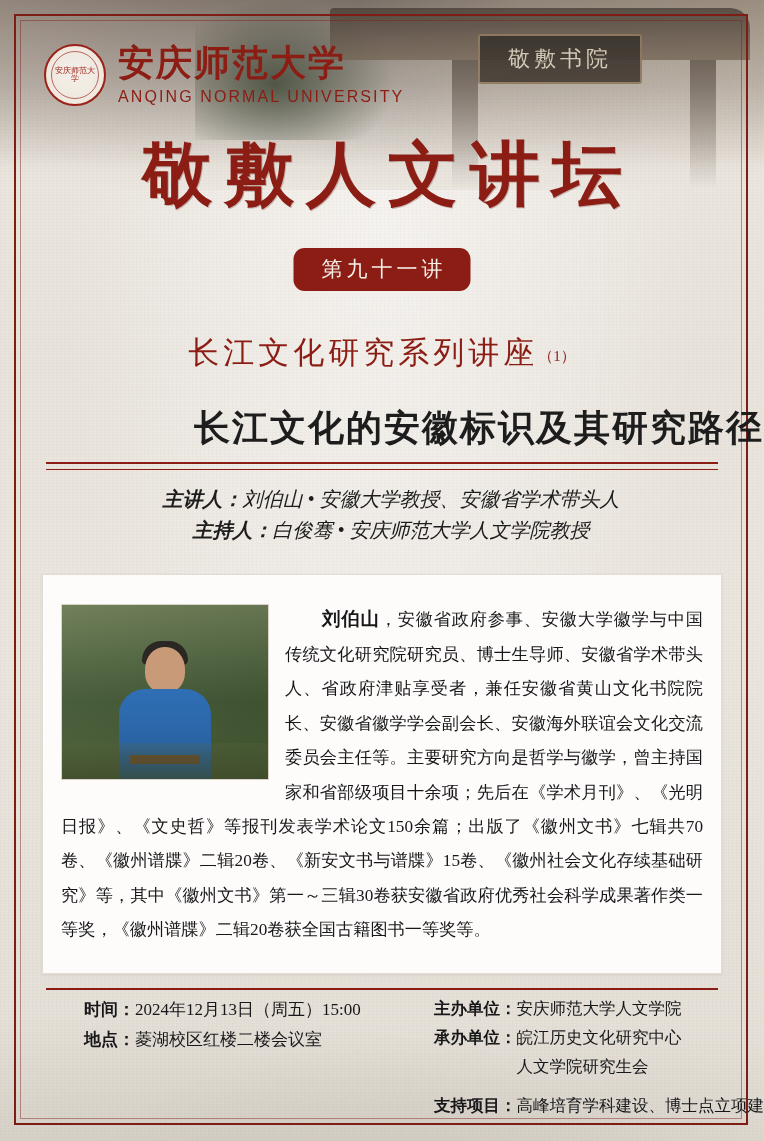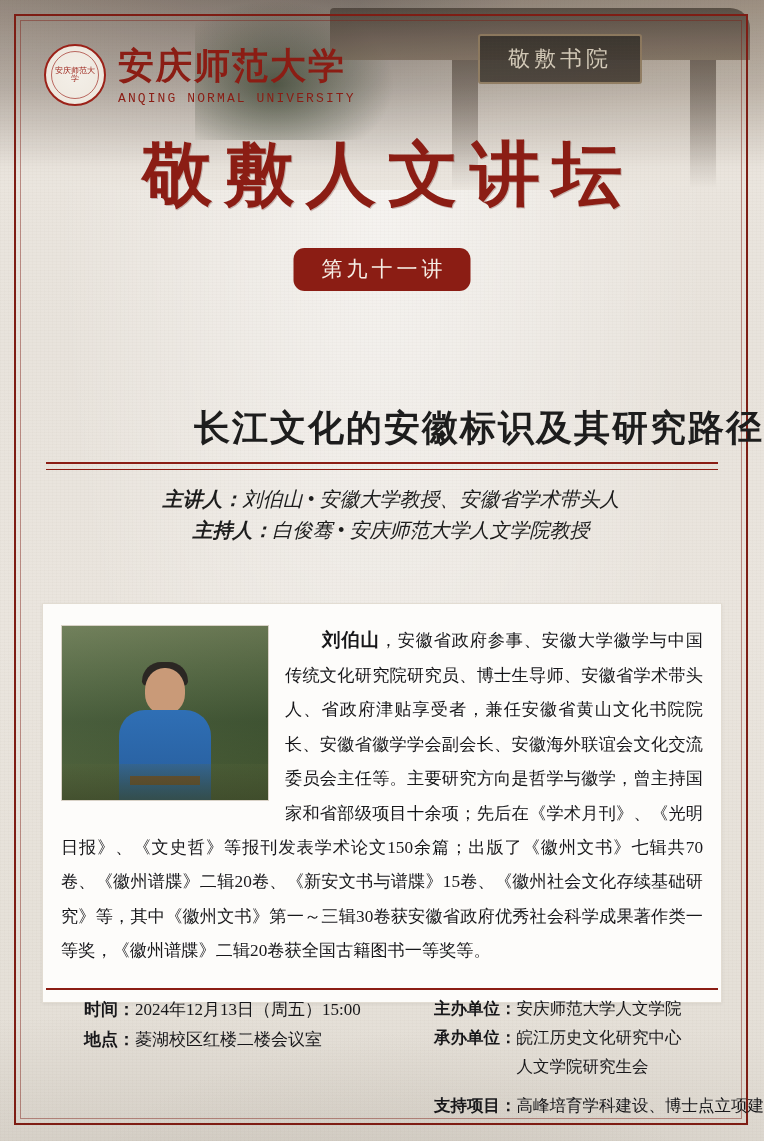--- a/index.html
+++ b/index.html
@@ -135,24 +135,24 @@
   }
   .logo-cn {
     font-size: 36px;
     color: #8b1d14;
     letter-spacing: 2px;
     font-weight: bold;
     line-height: 1.05;
     font-family: "Liberation Serif", "DejaVu Serif", serif;
   }
   .logo-en {
-    font-size: 13px;
+    font-size: 16px;
     color: #8b1d14;
     letter-spacing: 2.1px;
-    font-family: Liberation Mono, monospace;
+    font-family: Liberation Sans, sans-serif;
     margin-top: 5px;
   }
 
   
   .forum-title {
     position: absolute;
     left: 0; top: 140px;
     width: 764px;
     text-align: center;
     font-size: 70px;
@@ -247,27 +247,27 @@
     color: #8b1d14;
     font-size: 19px;
     font-weight: bold;
     letter-spacing: 3px;
     font-family: "Liberation Serif", serif;
   }
 
   
   .bio-card {
     position: absolute;
-    left: 42px; top: 603px;
+    left: 42px; top: 574px;
     width: 680px; height: 400px;
     background: #fdfcfa;
     border: 1px solid #e2dcd2;
     box-shadow: 0 1px 3px rgba(0,0,0,0.07);
     box-sizing: border-box;
-    padding: 18px 18px 12px 18px;
+    padding: 26px 18px 12px 18px;
   }
   .bio-photo {
     float: left;
     width: 208px;
     height: 176px;
     margin: 3px 16px 6px 0;
     border: 1px solid #d9d2c7;
     background:
       linear-gradient(160deg, rgba(255,255,255,0.12), rgba(0,0,0,0.18)),
       radial-gradient(circle at 50% 78%, #2f5fa3 0%, #2f5fa3 14%, rgba(47,95,163,0) 15%),
@@ -390,20 +390,23 @@
     <div class="logo-text">
       <div class="logo-cn">安庆师范大学</div>
       <div class="logo-en">ANQING NORMAL UNIVERSITY</div>
     </div>
   </div>
 
   <div class="forum-title">敬敷人文讲坛</div>
 
   <div class="episode-badge">第九十一讲</div>
 
+  <div class="series-line">
+    <span>长江文化研究系列讲座</span><span class="series-no">（1）</span>
+  </div>
 
   <div class="lecture-title">长江文化的安徽标识及其研究路径</div>
 
   <div class="rule" style="top:462px"></div>
   <div class="rule thin" style="top:469px"></div>
 
   <div class="speaker-block">
     <div>
       <span class="lab">主讲人：</span><span>刘伯山 • 安徽大学教授、安徽省学术带头人</span>
     </div>

